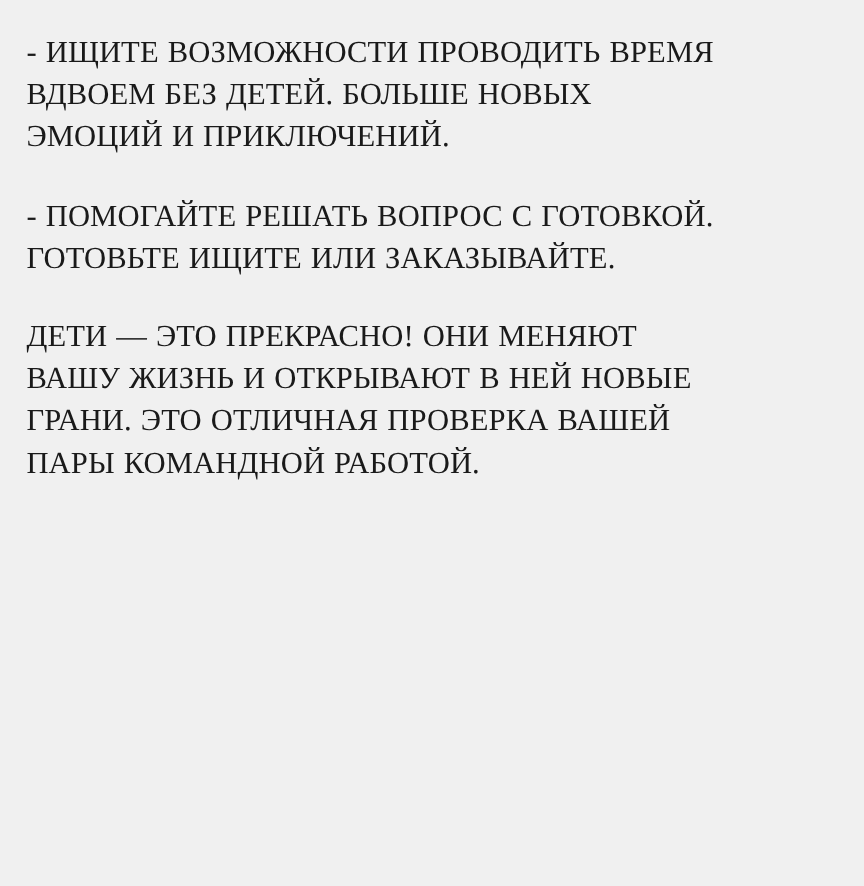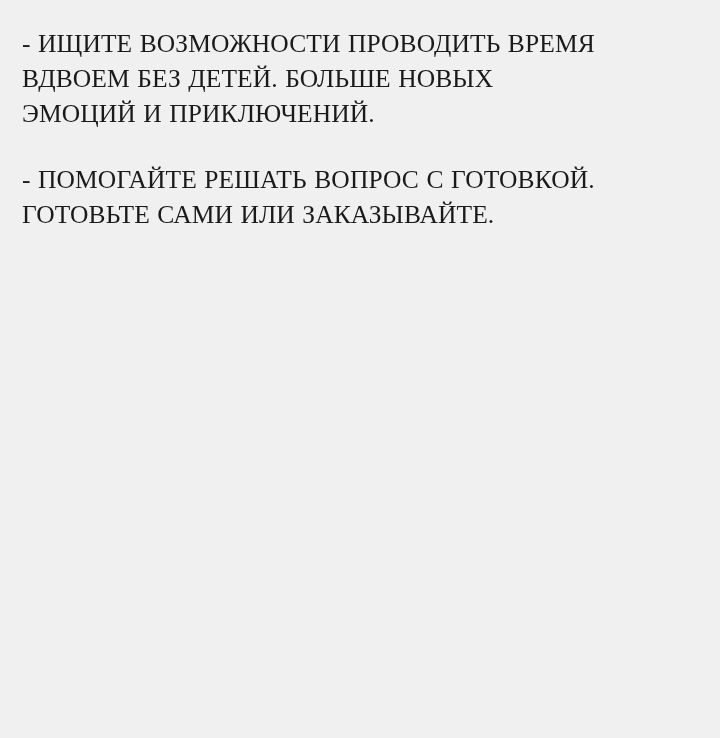--- a/index.html
+++ b/index.html
@@ -37,14 +37,18 @@
   }
 </style>
 </head>
 <body>
 
 <div class="page">
   <p class="para">- ИЩИТЕ ВОЗМОЖНОСТИ ПРОВОДИТЬ ВРЕМЯ
 ВДВОЕМ БЕЗ ДЕТЕЙ. БОЛЬШЕ НОВЫХ
 ЭМОЦИЙ И ПРИКЛЮЧЕНИЙ.</p>
   <p class="para">- ПОМОГАЙТЕ РЕШАТЬ ВОПРОС С ГОТОВКОЙ.
-ГОТОВЬТЕ САМИ ИЛИ ЗАКАЗЫВАЙТЕ.</p>
+ГОТОВЬТЕ ИЩИТЕ ИЛИ ЗАКАЗЫВАЙТЕ.</p>
+  <p class="para">ДЕТИ — ЭТО ПРЕКРАСНО! ОНИ МЕНЯЮТ
+ВАШУ ЖИЗНЬ И ОТКРЫВАЮТ В НЕЙ НОВЫЕ
+ГРАНИ. ЭТО ОТЛИЧНАЯ ПРОВЕРКА ВАШЕЙ
+ПАРЫ КОМАНДНОЙ РАБОТОЙ.</p>
 </div>
 
 </body></html>

